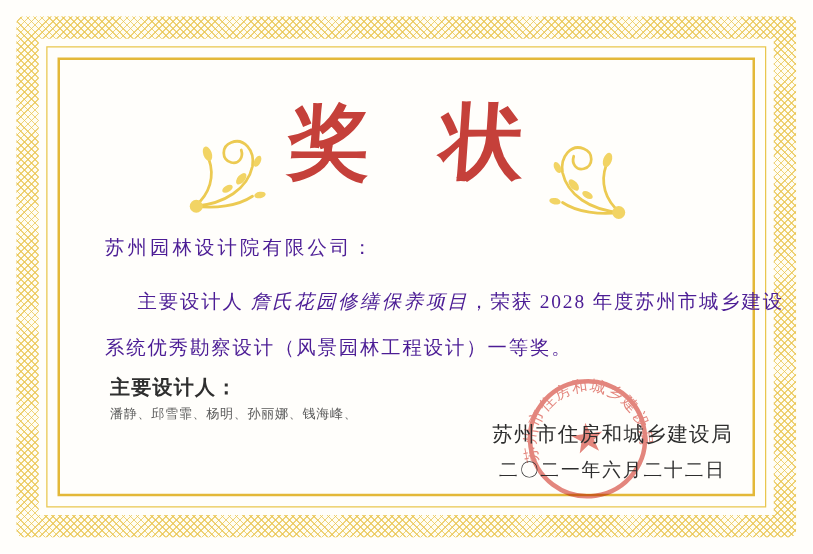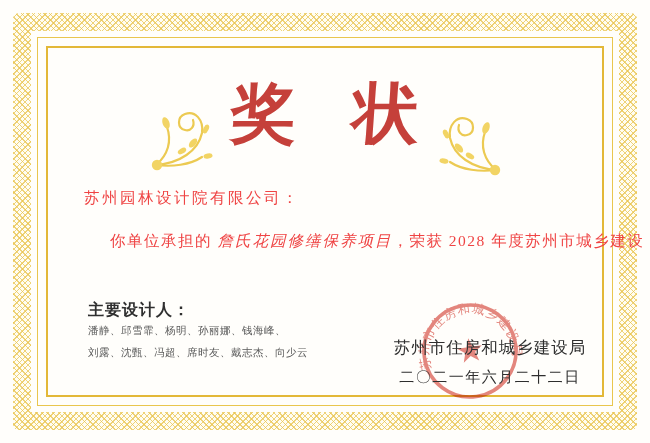--- a/index.html
+++ b/index.html
@@ -24,21 +24,21 @@
   .cert-title{
     display:inline-block;margin:0;font-size:66px;line-height:86px;font-weight:bold;
     color:#c5403a;letter-spacing:.85em;text-indent:.85em;
     font-family:"DejaVu Serif","Liberation Serif",serif;
     transform:skewX(-4deg);
   }
   .flourish{position:absolute;width:72px;height:76px;}
   .flourish-left{left:146px;top:101px;}
   .flourish-right{left:434px;top:106px;transform:scaleX(-1);}
   
-  .txt{position:absolute;color:#ef4444;white-space:nowrap;}
+  .txt{position:absolute;color:#4c1d95;white-space:nowrap;}
   .recipient{left:84px;top:188px;font-size:15.5px;letter-spacing:2.5px;}
   .body-line2{left:110px;top:231px;font-size:15.5px;letter-spacing:1.5px;}
   .body-line3{left:84px;top:268px;font-size:15.5px;letter-spacing:1.5px;}
   .project-name{font-style:italic;letter-spacing:2px;margin-top:12px;}
   .designers-label{left:88px;top:300px;font-size:16px;font-weight:600;color:#2f2f2f;
     font-family:"Liberation Sans","DejaVu Sans",sans-serif;letter-spacing:1px;}
   .names{font-family:"Liberation Sans","DejaVu Sans",sans-serif;font-size:10.5px;color:#5a5a5a;letter-spacing:.5px;}
   .names-row1{left:88px;top:324px;}
   .names-row2{left:88px;top:346px;}
   
@@ -90,25 +90,25 @@
       <ellipse cx="36" cy="50" rx="2.6" ry="4.6" transform="rotate(60 36 50)"></ellipse>
       <ellipse cx="62" cy="55" rx="2.6" ry="4.6" transform="rotate(80 62 55)"></ellipse>
       <circle cx="11" cy="64" r="5.2"></circle>
     </g>
   </svg>
   <div class="title-row">
     <h1 class="cert-title">奖状</h1>
   </div>
 
   <div class="txt recipient">苏州园林设计院有限公司：</div>
-  <div class="txt body-line2"><span>你单位承担的 </span><span class="project-name">詹氏花园修缮保养项目</span><span>，荣获 2028 年度苏州市城乡建设</span></div>
+  <div class="txt body-line2"><span>主要设计人 </span><span class="project-name">詹氏花园修缮保养项目</span><span>，荣获 2028 年度苏州市城乡建设</span></div>
+  <div class="txt body-line3">系统优秀勘察设计（风景园林工程设计）一等奖。</div>
 
   <div class="txt designers-label">主要设计人：</div>
   <div class="txt names names-row1">潘静、邱雪霏、杨明、孙丽娜、钱海峰、</div>
-  <div class="txt names names-row2">刘露、沈甄、冯超、席时友、戴志杰、向少云</div>
 
   <svg class="seal" viewBox="0 0 114 118">
     <defs>
       <path id="sealArc" d="M 16 72 A 42 42 0 1 1 98 72" fill="none"></path>
     </defs>
     <circle cx="57" cy="59" r="46" fill="none" stroke="#d23c30" stroke-width="3.6"></circle>
     <polygon fill="#d23c30" points="57,46 60,55 69.5,55 62,60.5 64.8,69.8 57,64 49.2,69.8 52,60.5 44.5,55 54,55"></polygon>
     <text font-size="12.5" fill="#d23c30" letter-spacing="1" font-family="Liberation Sans, DejaVu Sans, sans-serif">
       <textPath href="#sealArc" startOffset="50%" text-anchor="middle">苏州市住房和城乡建设局</textPath>
     </text>

